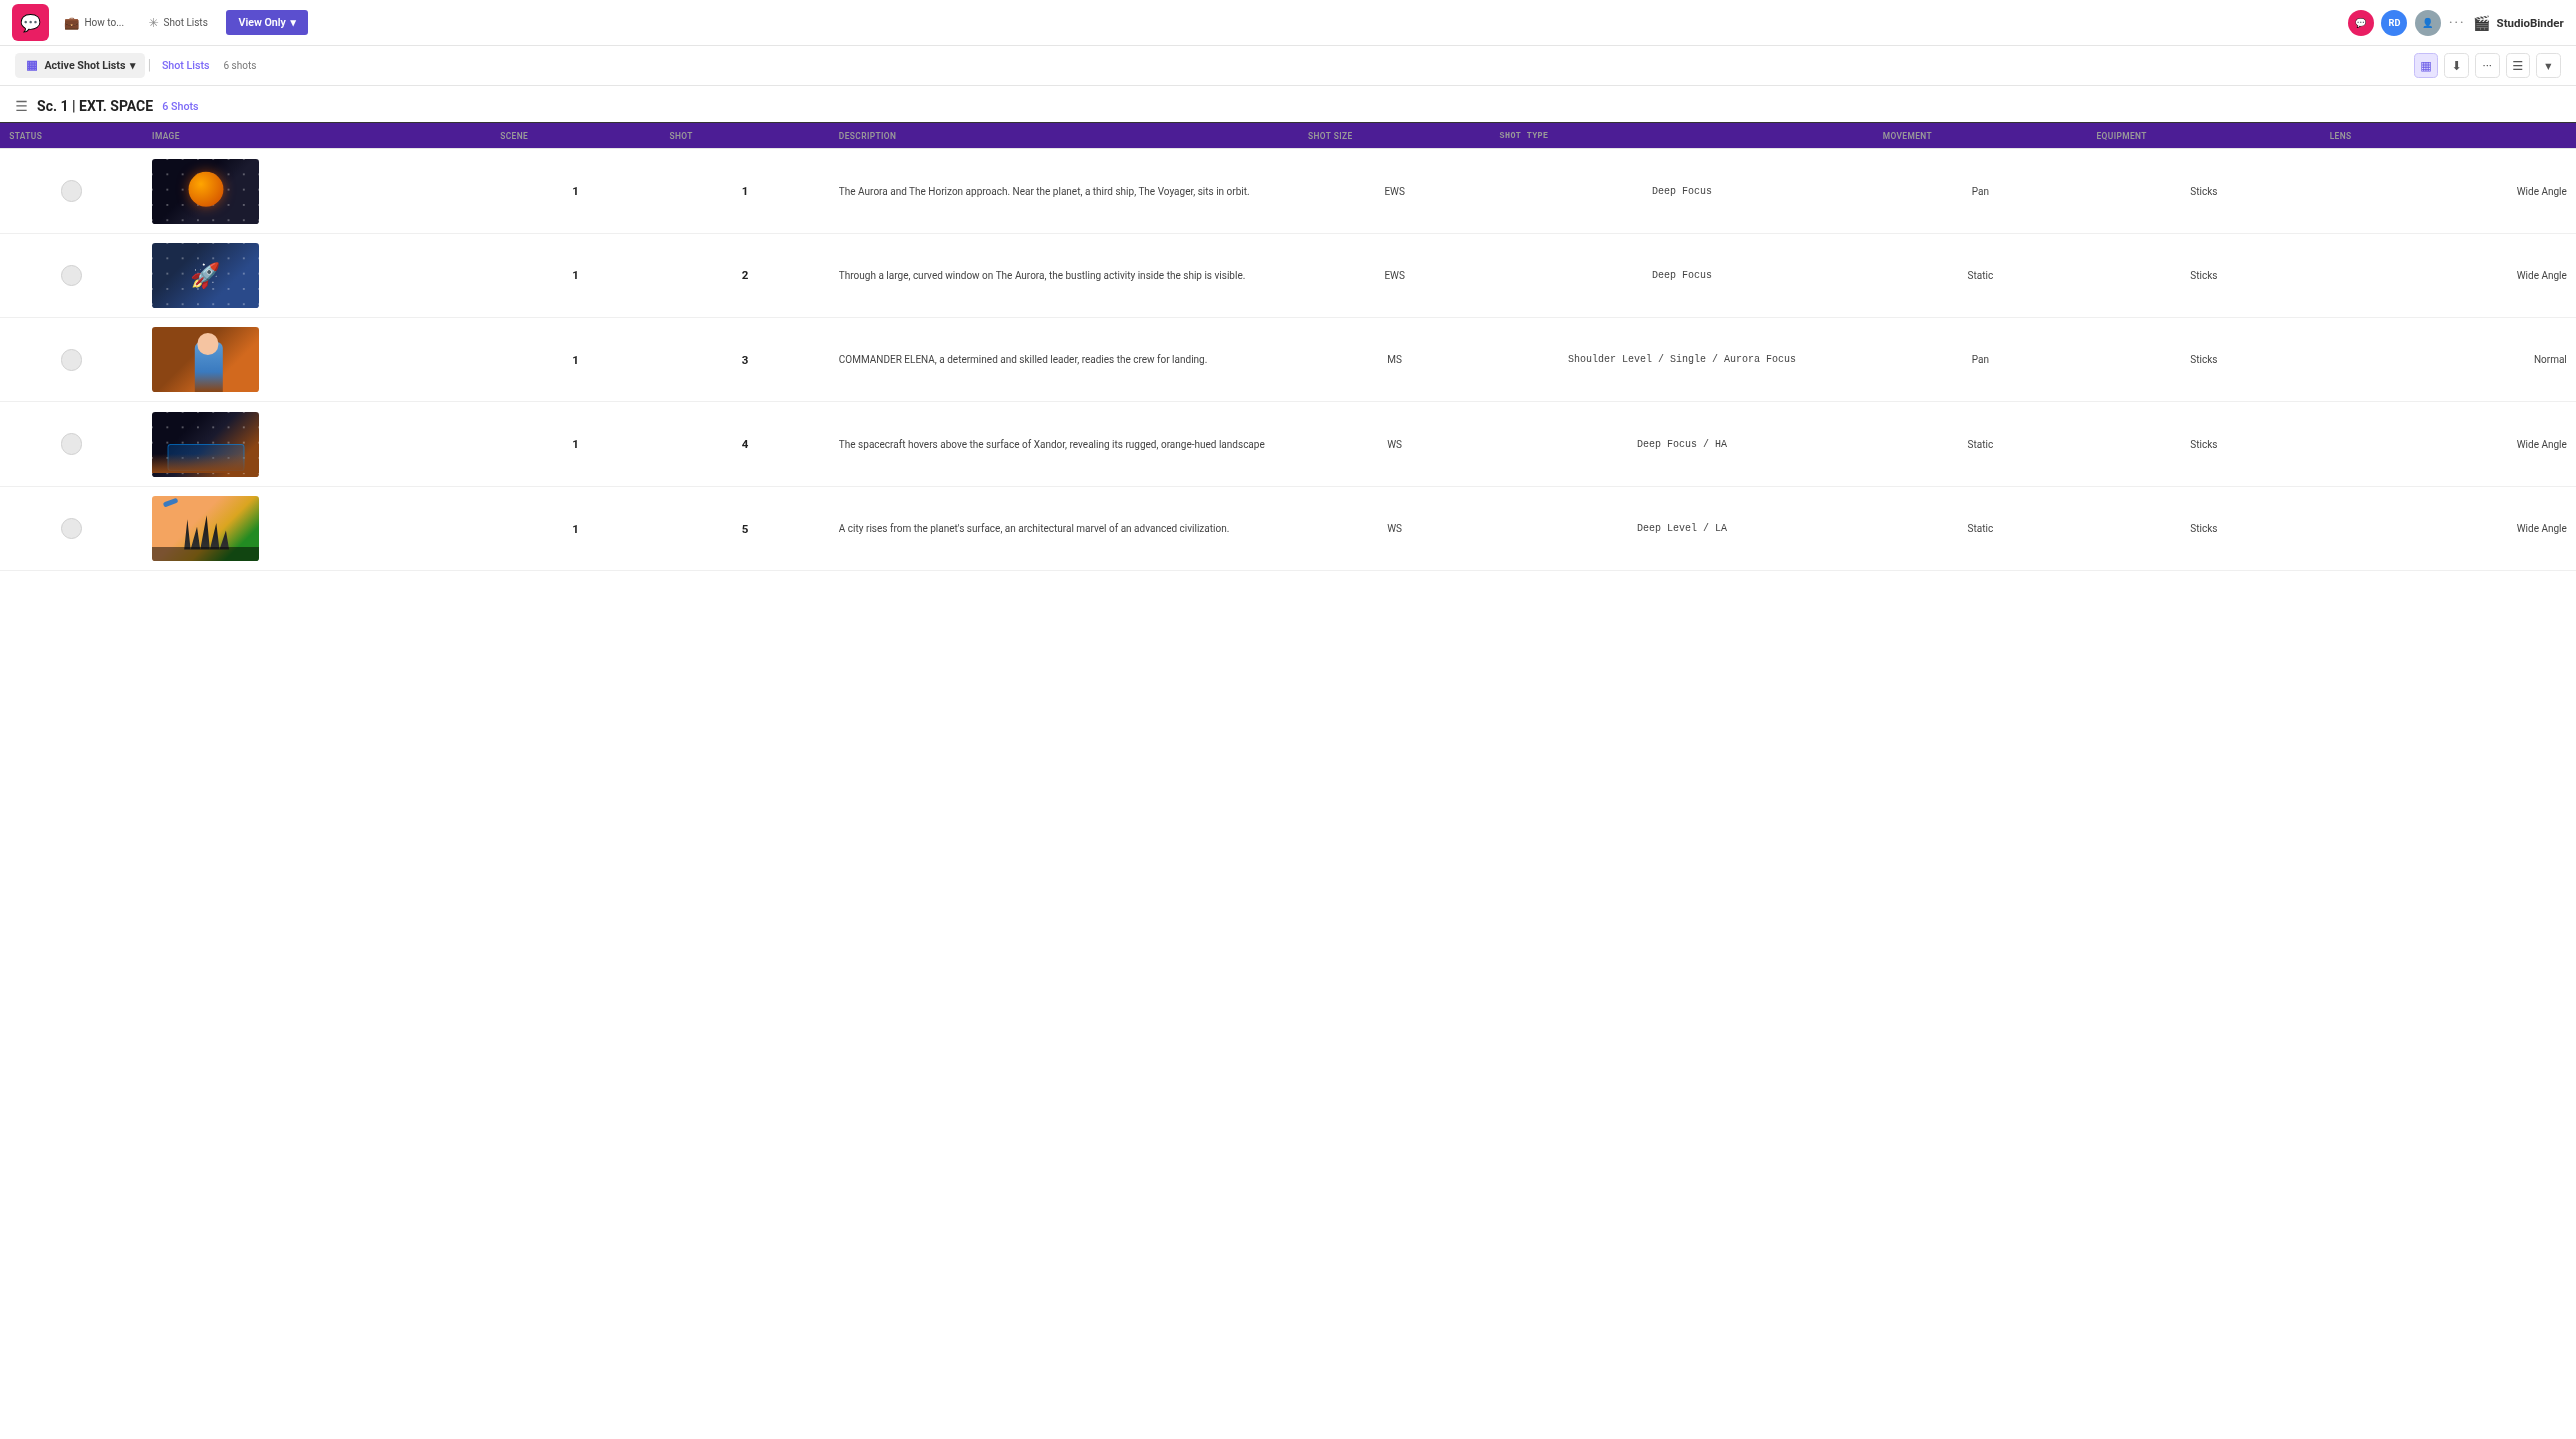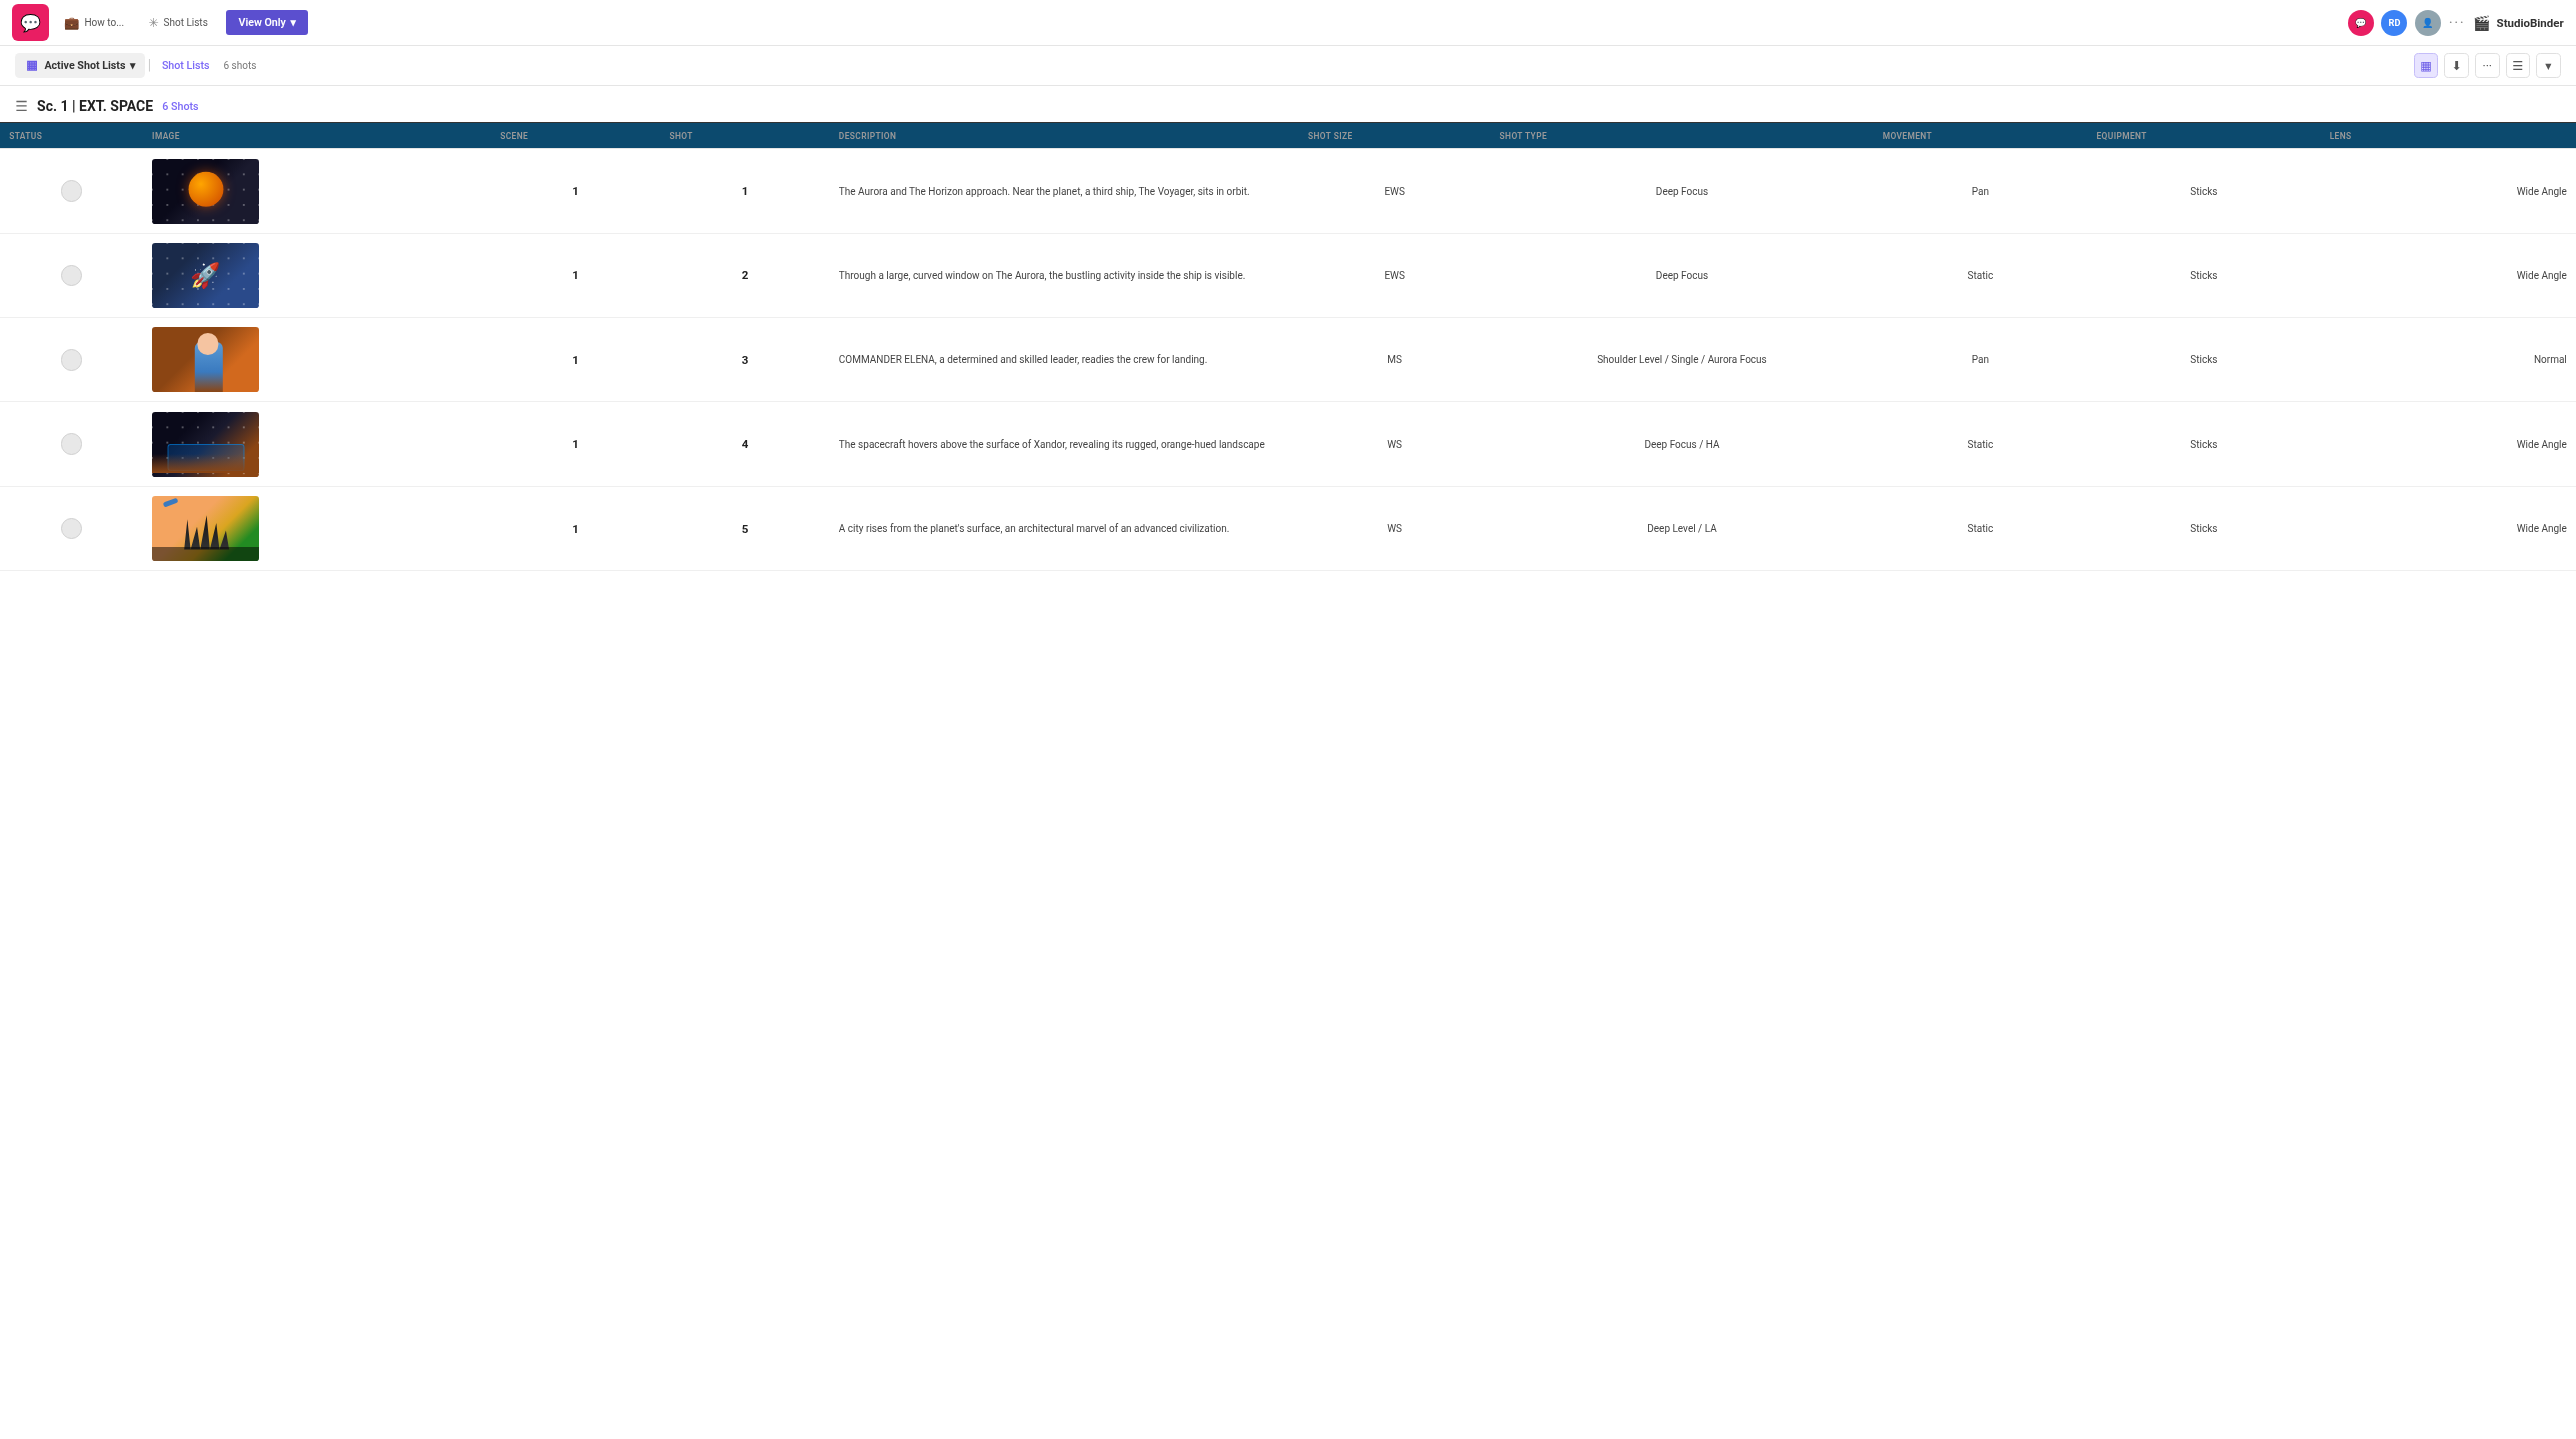--- a/index.html
+++ b/index.html
@@ -107,42 +107,42 @@
       display: flex; align-items: center; gap: 9.2px;
       padding: 12.3px 15.3px 7.7px 15.3px;
       border-bottom: 1.5px solid #333;
     }
     .scene-lines-icon { color: #666; font-size: 14px; }
     .scene-title { font-weight: 700; font-size: 14px; color: #222; }
     .scene-shots-badge { color: #7c6af7; font-size: 10.7px; font-weight: 500; }
 
     
     .shots-table { width: 100%; border-collapse: collapse; }
-    .shots-table thead tr { background: #0c4a6e; }
+    .shots-table thead tr { background: #4c1d95; }
     .shots-table th {
       font-size: 8.4px; font-weight: 600; color: #999;
       text-transform: uppercase; letter-spacing: 0.4px;
       padding: 7.7px 9.2px;
       text-align: left;
       border-bottom: 0.8px solid #e5e5e5;
     }
     .shots-table td {
       padding: 9.2px;
       border-bottom: 0.8px solid #efefef;
       vertical-align: middle;
       font-size: 10px; color: #444;
     }
 
     .col-status { width: 46px; text-align: center; }
     .col-image { width: 123px; }
     .col-scene { width: 61px; text-align: center; }
     .col-shot { width: 61px; text-align: center; margin-top: 27px; }
     .col-description { width: 169px; }
     .col-shotsize { width: 69px; text-align: center; }
-    .col-shottype { width: 138px; text-align: center; }
+    .col-shottype { width: 138px; text-align: center; font-family: Liberation Mono, monospace; }
     .col-movement { width: 77px; text-align: center; }
     .col-equipment { width: 84px; text-align: center; }
     .col-lens { width: 92px; text-align: right; }
 
     .status-circle {
       width: 21.5px; height: 21.5px; border-radius: 50%;
       background: #e8e8e8; border: 1.5px solid #d0d0d0;
       display: inline-block;
     }
     .shot-number { font-weight: 700; font-size: 11.5px; color: #222; text-align: center; }

